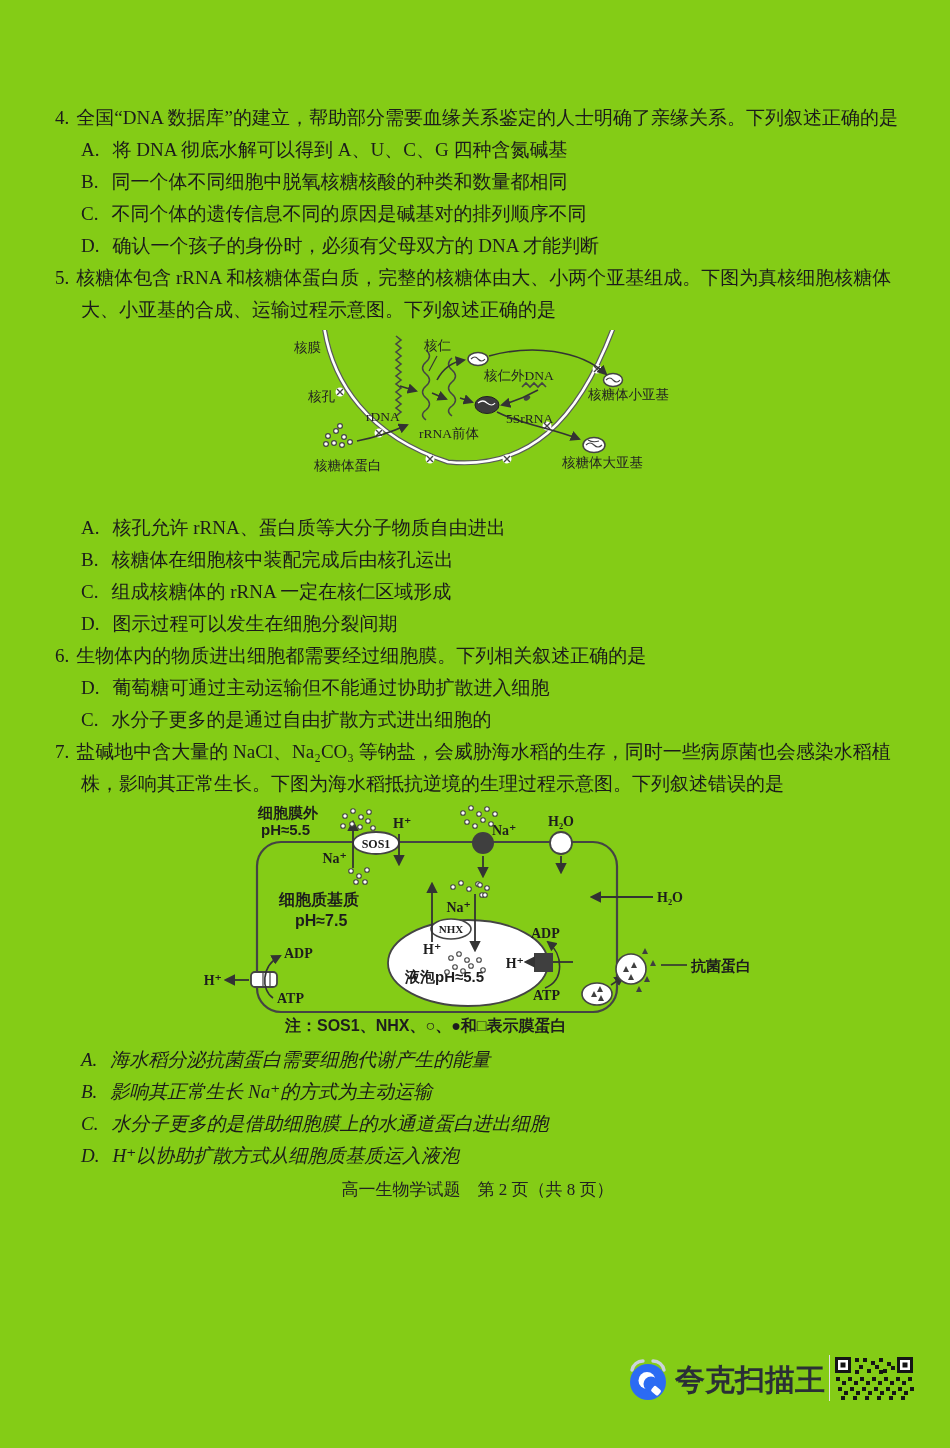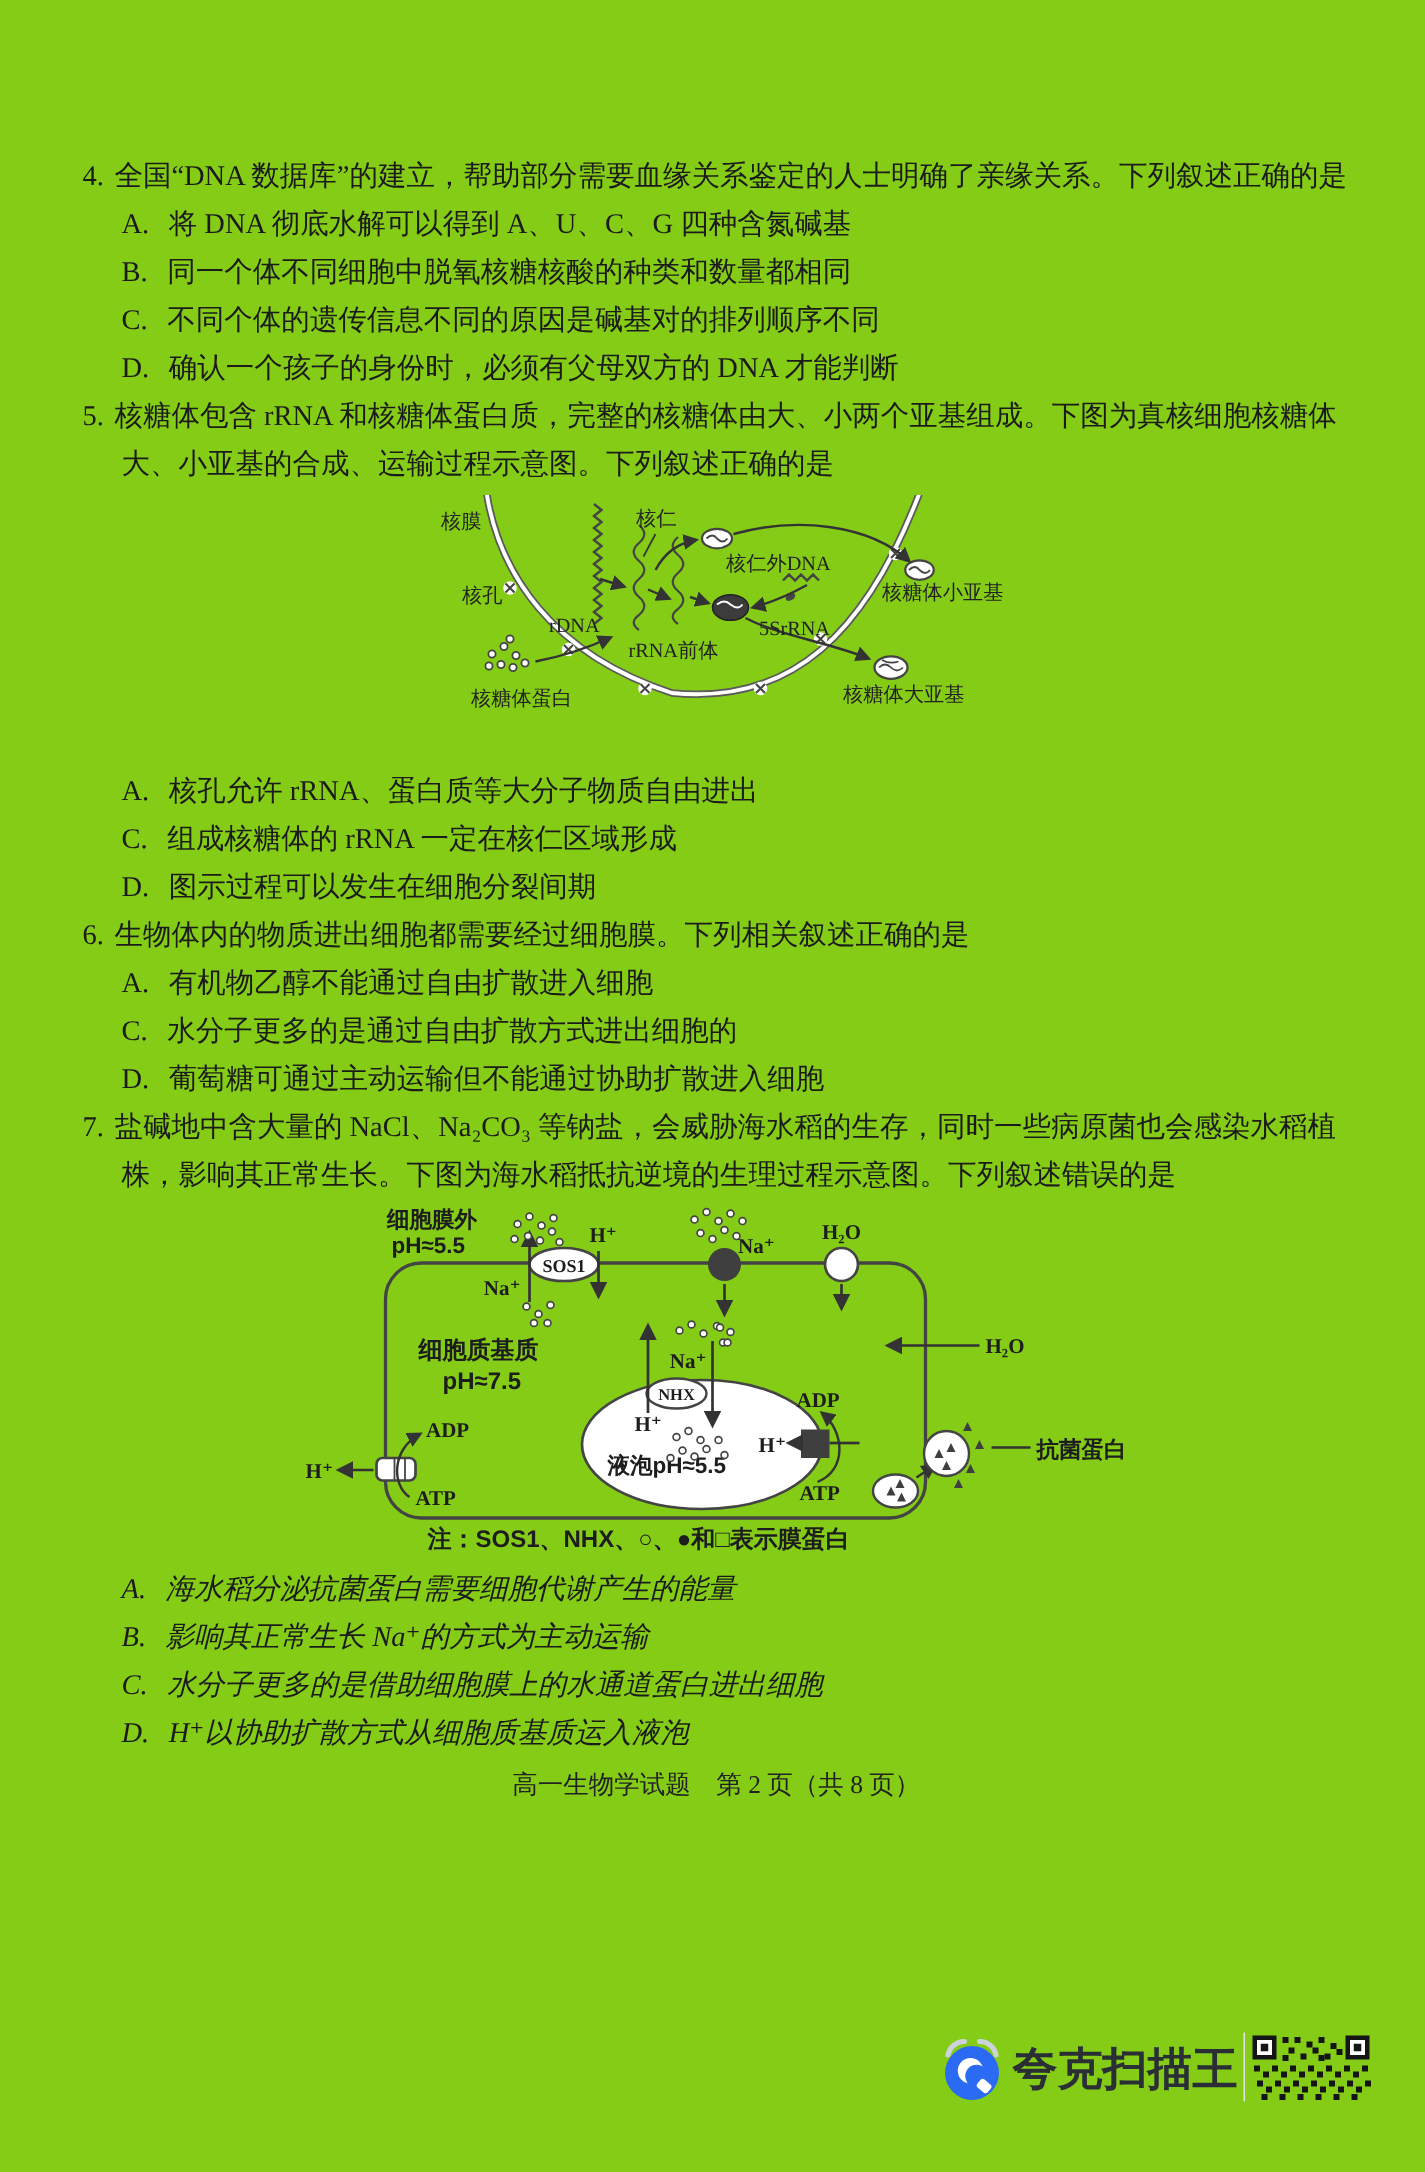--- a/index.html
+++ b/index.html
@@ -165,40 +165,40 @@
         <text class="svg-cjk" x="34" y="140" font-size="13.5">核糖体蛋白</text>
         <text class="svg-cjk" x="308" y="69" font-size="13.5">核糖体小亚基</text>
         <text class="svg-cjk" x="282" y="137" font-size="13.5">核糖体大亚基</text>
       </svg>
 
       <div class="q5-options">
         <div class="option">
           <span class="opt-label">A.</span><span>核孔允许 rRNA、蛋白质等大分子物质自由进出</span>
         </div>
         <div class="option">
+          <span class="opt-label">B.</span><span>核糖体在细胞核中装配完成后由核孔运出</span>
+        </div>
+        <div class="option">
           <span class="opt-label">C.</span><span>组成核糖体的 rRNA 一定在核仁区域形成</span>
         </div>
         <div class="option">
           <span class="opt-label">D.</span><span>图示过程可以发生在细胞分裂间期</span>
         </div>
       </div>
     </div>
 
     <div class="question">
       <div class="stem">
         <span class="qnum">6.</span><span>生物体内的物质进出细胞都需要经过细胞膜。下列相关叙述正确的是</span>
       </div>
       <div class="option">
-        <span class="opt-label">A.</span><span>有机物乙醇不能通过自由扩散进入细胞</span>
+        <span class="opt-label">D.</span><span>葡萄糖可通过主动运输但不能通过协助扩散进入细胞</span>
       </div>
       <div class="option">
         <span class="opt-label">C.</span><span>水分子更多的是通过自由扩散方式进出细胞的</span>
-      </div>
-      <div class="option">
-        <span class="opt-label">D.</span><span>葡萄糖可通过主动运输但不能通过协助扩散进入细胞</span>
       </div>
     </div>
 
     <div class="question">
       <div class="stem">
         <span class="qnum">7.</span><span>盐碱地中含大量的 NaCl、Na₂CO₃ 等钠盐，会威胁海水稻的生存，同时一些病原菌也会感染水稻植株，影响其正常生长。下图为海水稻抵抗逆境的生理过程示意图。下列叙述错误的是</span>
       </div>
 
       <svg class="q7-fig" width="600" height="240" viewBox="0 0 600 240">
         <defs>

